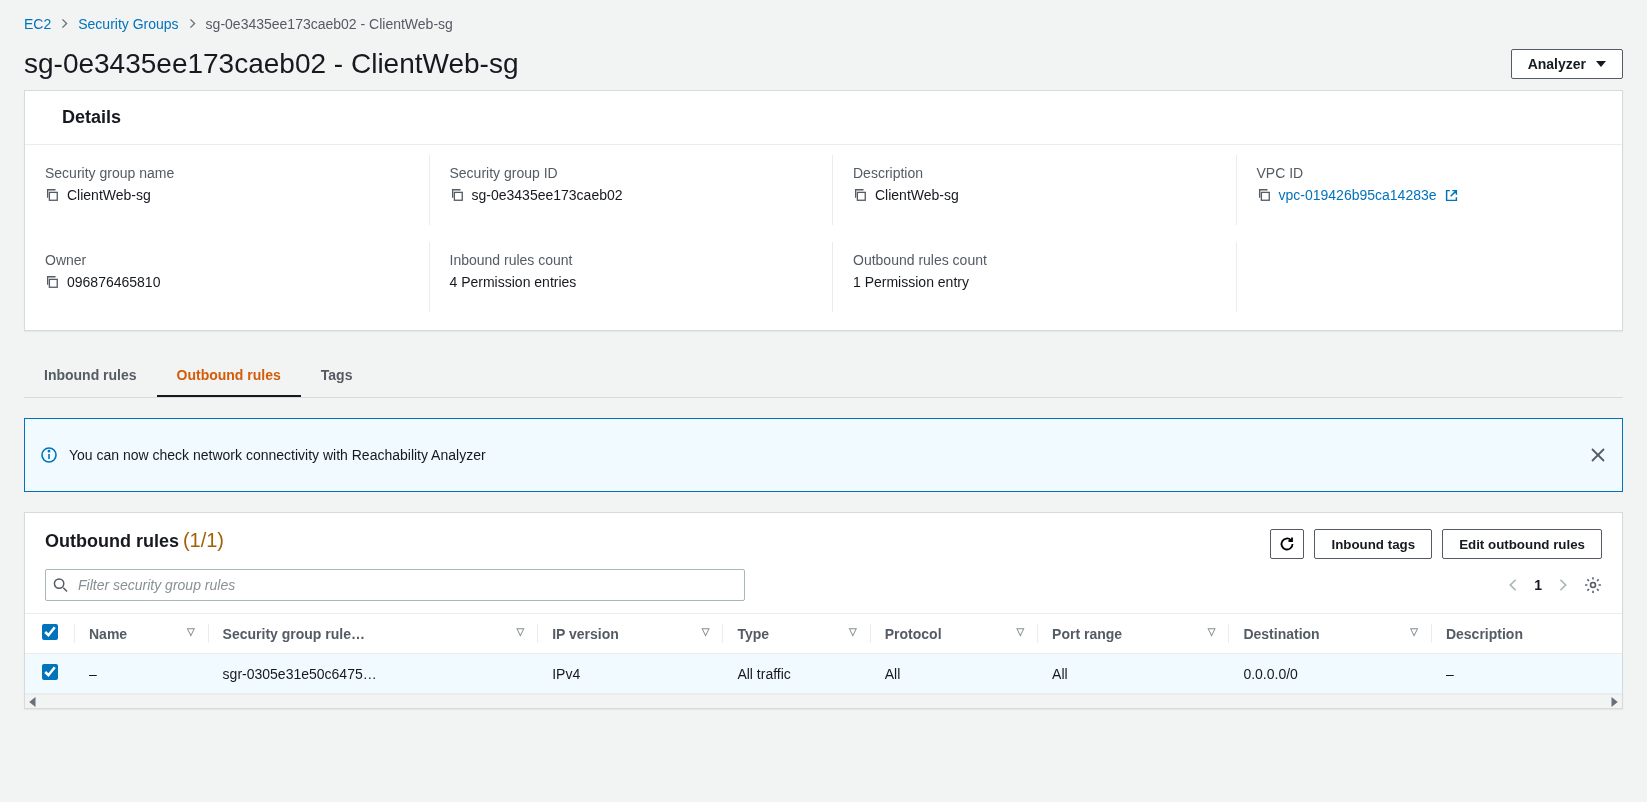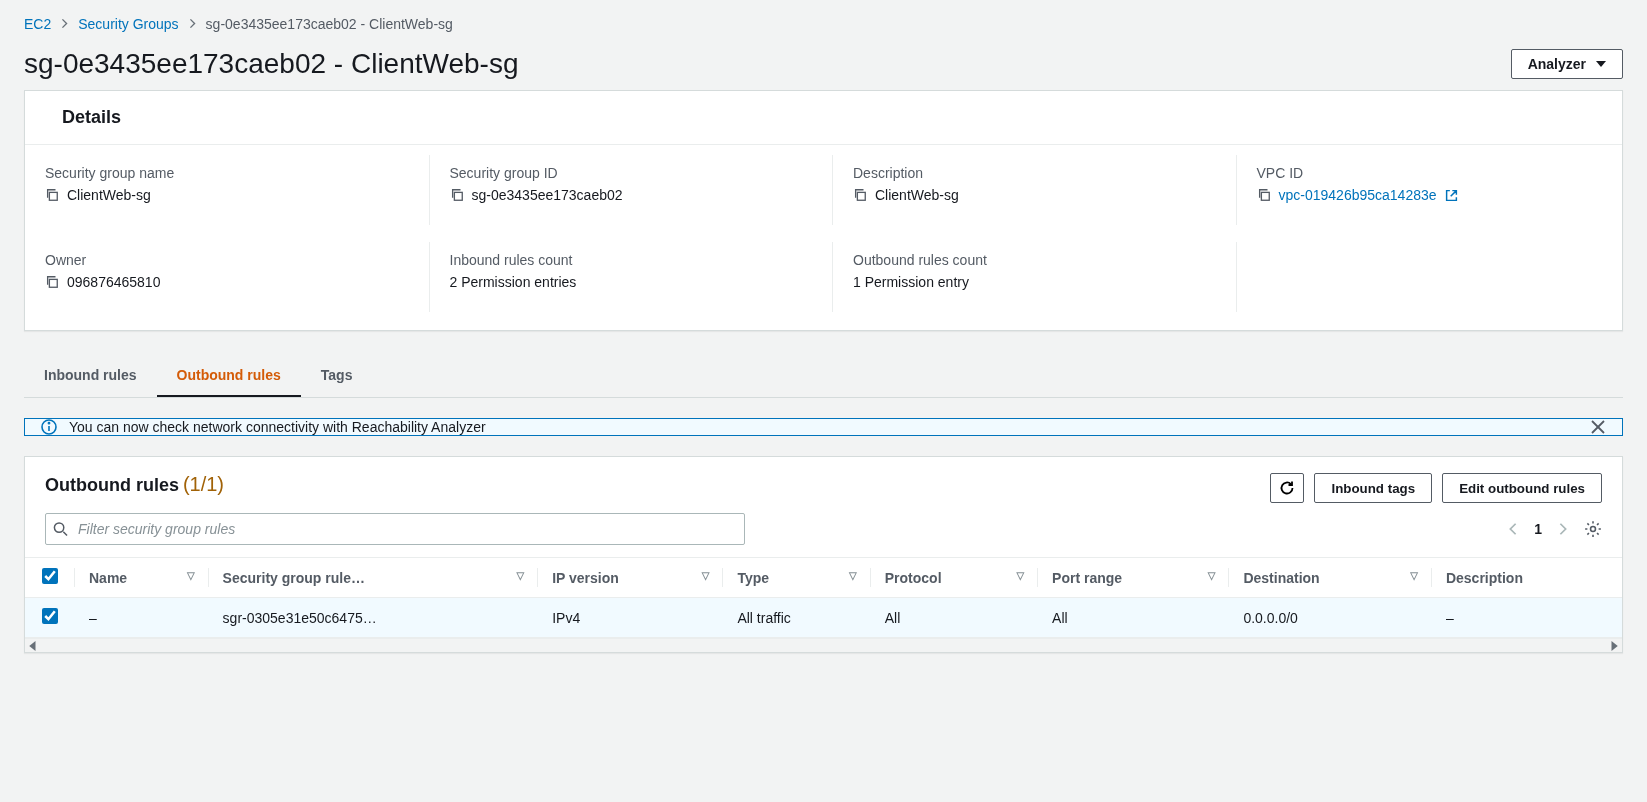--- a/index.html
+++ b/index.html
@@ -37,21 +37,21 @@
   .detail-value.link a { color: #0073bb; text-decoration: none; }
   .copy-icon { width: 14px; height: 14px; flex-shrink: 0; cursor: pointer; color: #545b64; }
   .ext-link-icon { width: 13px; height: 13px; color: #0073bb; }
   
   .tabs-row { display: flex; border-bottom: 1px solid #d5dbdb; margin-bottom: 20px; }
   .tab { padding: 12px 20px; color: #545b64; font-weight: 700; cursor: pointer; border-bottom: 2px solid transparent; }
   .tab.active { color: #d45b07; border-bottom: 2px solid #16191f; }
   
   .banner {
     display: flex; justify-content: space-between;
-    border: 1px solid #0073bb; background: #f1faff; padding: 0 16px;
+    border: 1px solid #0073bb; background: #f1faff; padding: 28px 16px;
     margin-bottom: 20px;
   }
   .banner-left { display: flex; align-items: center; gap: 12px; }
   .info-icon { width: 16px; height: 16px; color: #0073bb; }
   .banner-right { display: flex; align-items: center; gap: 16px; }
   .btn-white { background: #fff; border: 1px solid #545b64; color: #16191f; padding: 6px 16px; font-weight: 700; cursor: pointer; border-radius: 2px; }
   .close-x { cursor: pointer; color: #545b64; width: 16px; height: 16px; }
   
   .rules-panel { background: #fff; border: 1px solid #d5dbdb; box-shadow: 0 1px 1px rgba(0,0,0,0.05); }
   .rules-top { display: flex; justify-content: space-between; align-items: flex-start; padding: 16px 20px 0 20px; }
@@ -171,21 +171,21 @@
           <svg class="copy-icon" viewBox="0 0 16 16" fill="none" stroke="currentColor" stroke-width="1.5">
               <rect x="5" y="5" width="9" height="9"></rect>
               <path d="M3 11V2h9"></path>
             </svg>
           <span>096876465810</span>
         </div>
       </div>
       <div class="detail-cell">
         <div class="detail-label">Inbound rules count</div>
         <div class="detail-value">
-          <span>2 Permission entries</span>
+          <span>4 Permission entries</span>
         </div>
       </div>
       <div class="detail-cell">
         <div class="detail-label">Outbound rules count</div>
         <div class="detail-value">
           <span>1 Permission entry</span>
         </div>
       </div>
       <div class="detail-cell"></div>
     </div>

